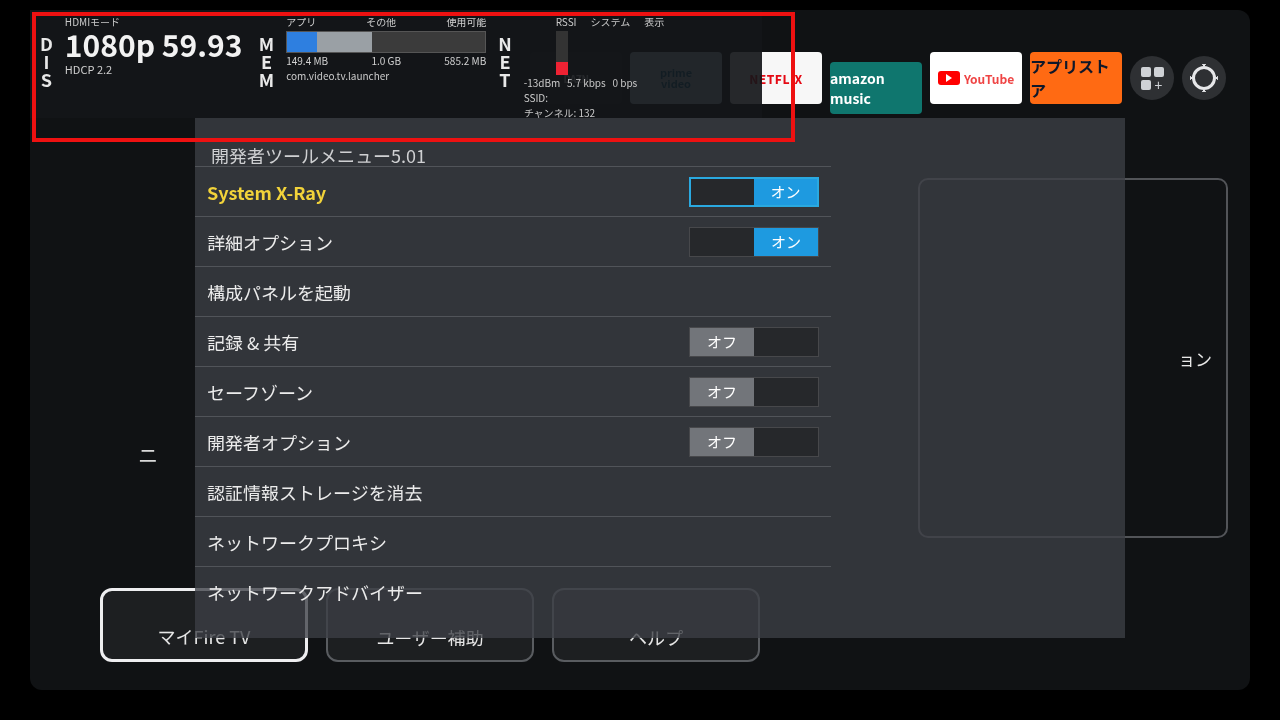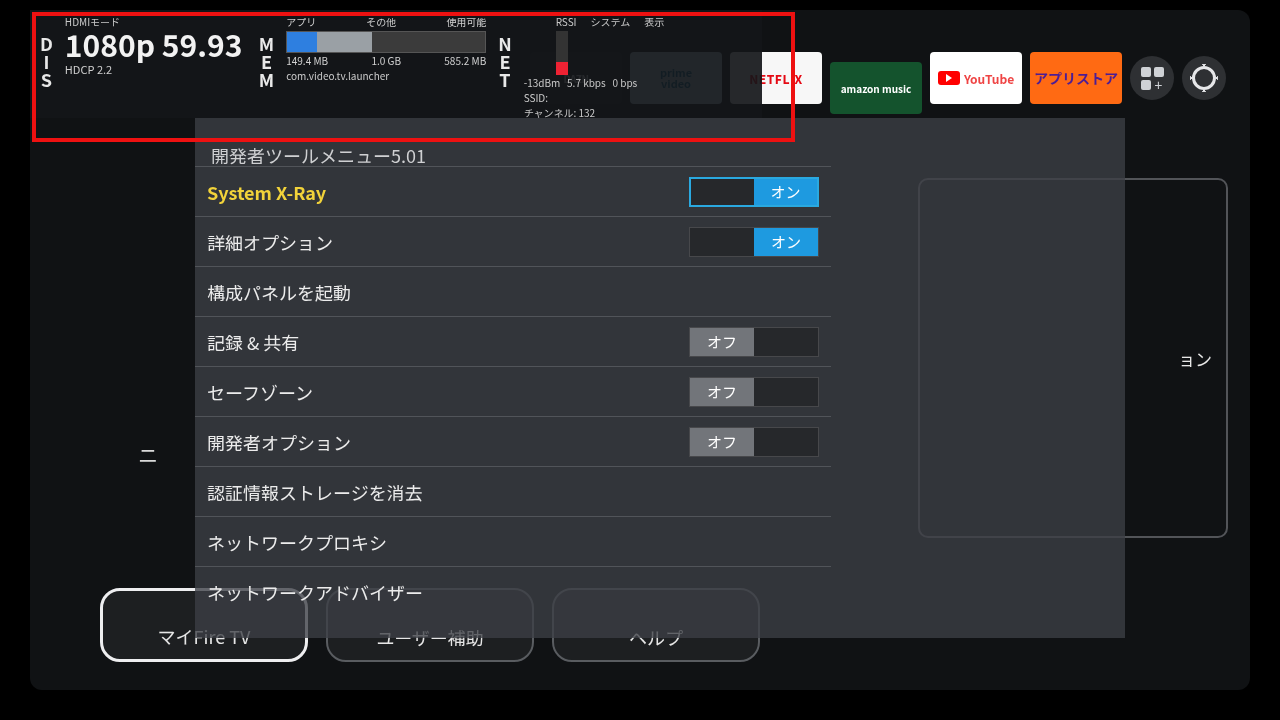--- a/index.html
+++ b/index.html
@@ -50,40 +50,40 @@
   .app-row {
     position:absolute; top:40px; left:0; right:0; height:56px;
     display:flex; align-items:center; justify-content:flex-start;
     gap:8px; padding-left:500px;
     z-index:20;
   }
   .tile { width:92px; height:52px; border-radius:4px; display:flex; align-items:center; justify-content:center; font-size:12px; font-weight:700; }
   .tile.dazn{ background:#1b1c1e; color:#f2f2f2; font-size:10px; letter-spacing:-0.5px;}
   .tile.pv  { background:#c7e6f2; color:#0b6d96; flex-direction:column; font-size:11px; line-height:1;}
   .tile.nfx { background:#f7f7f7; color:#e50914; font-weight:800; letter-spacing:0.5px;}
-  .tile.amz { background:#14532d; color:#fff; font-size:10px;margin-top:20px; }
+  .tile.amz { background:#0f766e; color:#fff; font-size:14px;margin-top:20px; }
   .tile.yt  { background:#fff; color:#ef4444; gap:4px; }
   .yt-badge{ width:22px; height:14px; background:#ff0000; border-radius:3px; position:relative;}
   .yt-badge::after{content:""; position:absolute; left:8px; top:3px; border-left:6px solid #fff; border-top:4px solid transparent; border-bottom:4px solid transparent;}
-  .tile.apps{ background:#ff6a13; color:#4c1d95; font-size:14px;}
+  .tile.apps{ background:#ff6a13; color:#0f172a; font-size:16px;}
   .icon-btn { width:44px; height:44px; border-radius:50%; background:#2e3033; display:flex; align-items:center; justify-content:center; }
   .add-tiles{ display:grid; grid-template-columns:10px 10px; grid-template-rows:10px 10px; gap:3px;}
   .add-tiles i{ background:#cfd2d6; border-radius:2px;}
   .add-tiles i.plus{ background:none; color:#cfd2d6; font-style:normal; font-size:14px; line-height:10px; text-align:center;}
   .gear{ width:24px; height:24px; border:3px solid #e6e7e9; border-radius:50%; position:relative;}
   .gear::before{content:""; position:absolute; inset:-5px; border-radius:50%;
     background:
       radial-gradient(circle at 50% 0, #e6e7e9 2px, transparent 2px),
       radial-gradient(circle at 50% 100%, #e6e7e9 2px, transparent 2px),
       radial-gradient(circle at 0 50%, #e6e7e9 2px, transparent 2px),
       radial-gradient(circle at 100% 50%, #e6e7e9 2px, transparent 2px);}
 
   
   .bg-tiles { position:absolute; left:70px; bottom:28px; display:flex; gap:18px; z-index:1;}
-  .bg-tile { width:208px; height:74px; border:2px solid #595c60; border-radius:20px;
+  .bg-tile { width:208px; height:74px; border:2px solid #595c60; border-radius:12px;
              display:flex; align-items:flex-end; justify-content:center; padding-bottom:10px;
              font-size:18px; color:#e6e6e6; background:rgba(60,62,65,0.3);}
   .bg-tile.sel{ border-color:#eeeef0; border-width:3px; }
   .bg-big{ position:absolute; right:22px; top:168px; width:310px; height:360px; border:2px solid #525458; border-radius:10px; z-index:1;}
 
   
   .dev-panel {
     position:absolute; left:165px; top:108px; width:930px; height:520px;
     background:rgba(60,63,69,0.78);
     display:flex; z-index:25;

